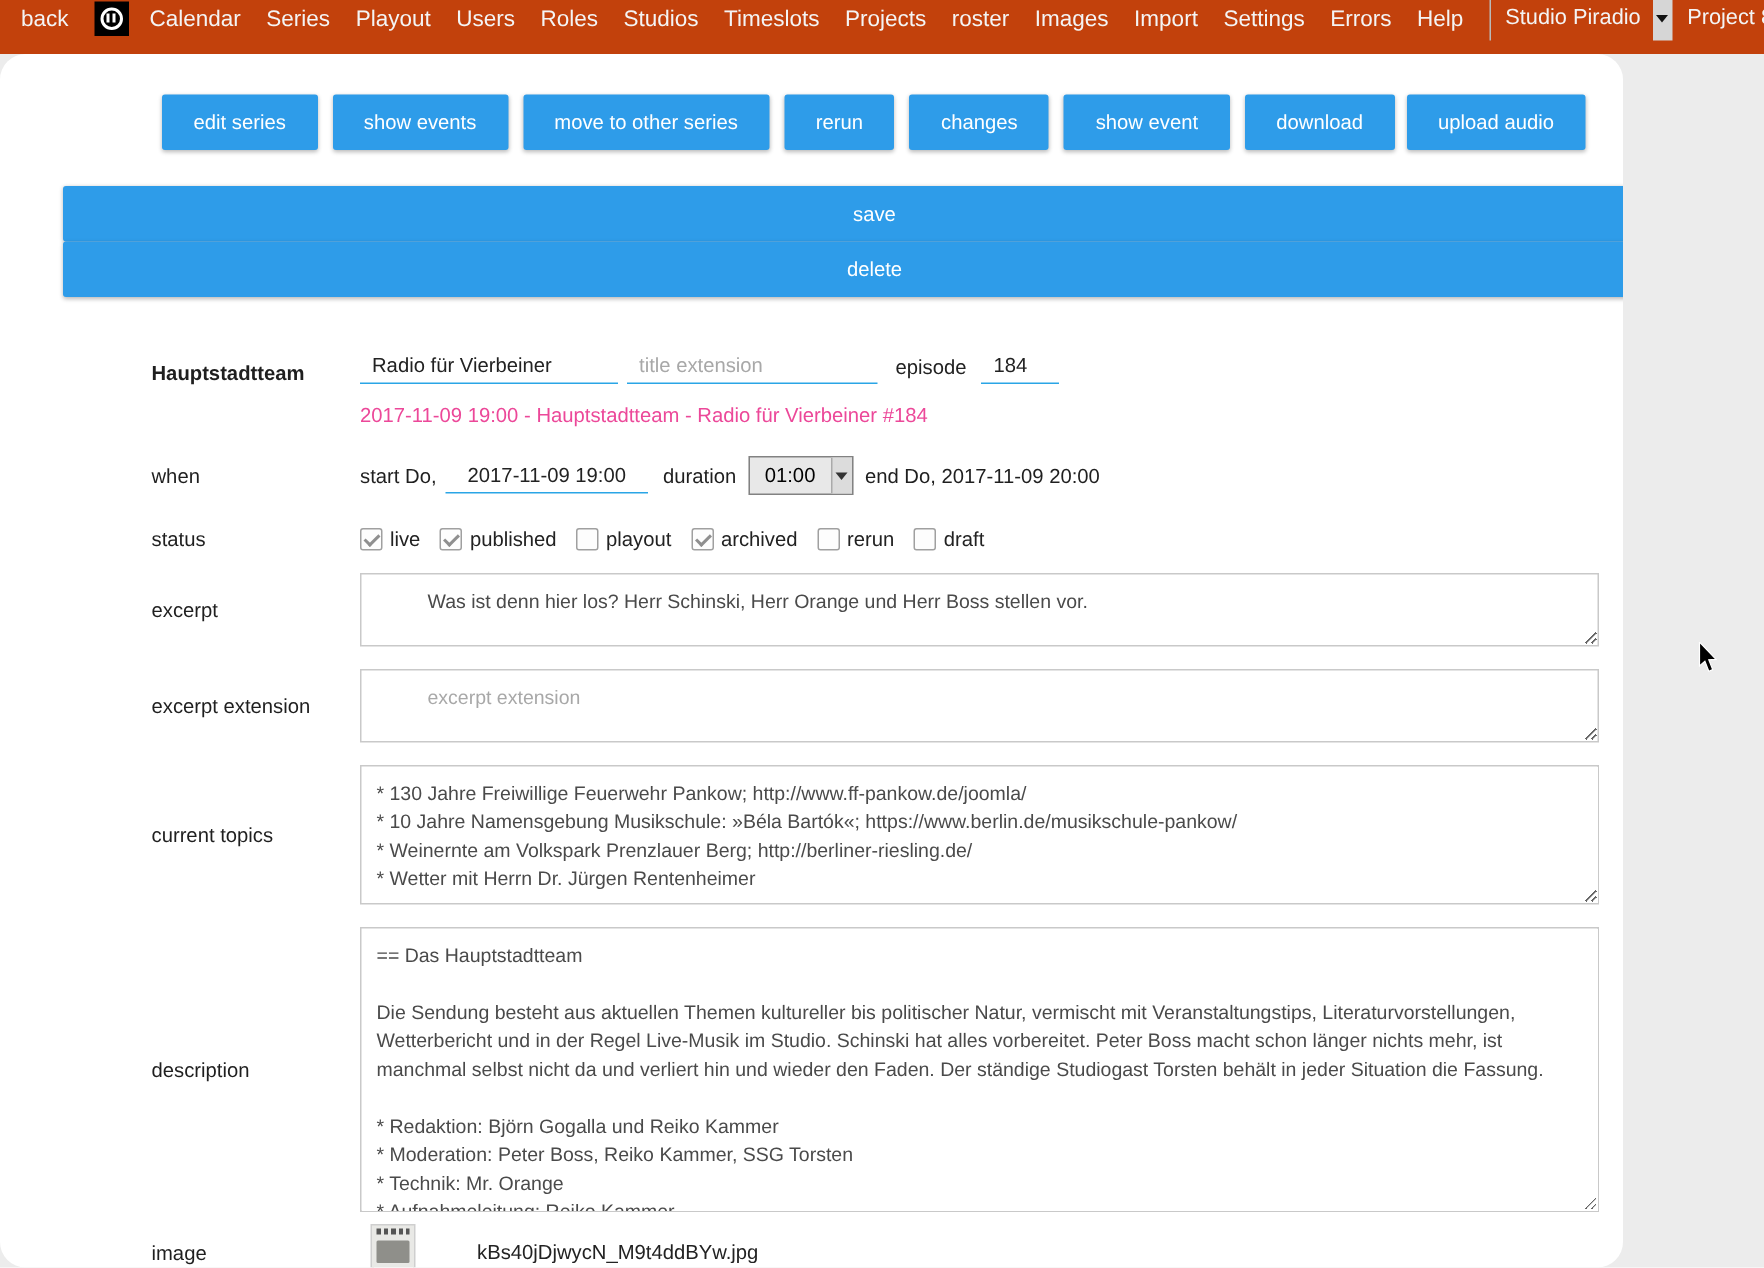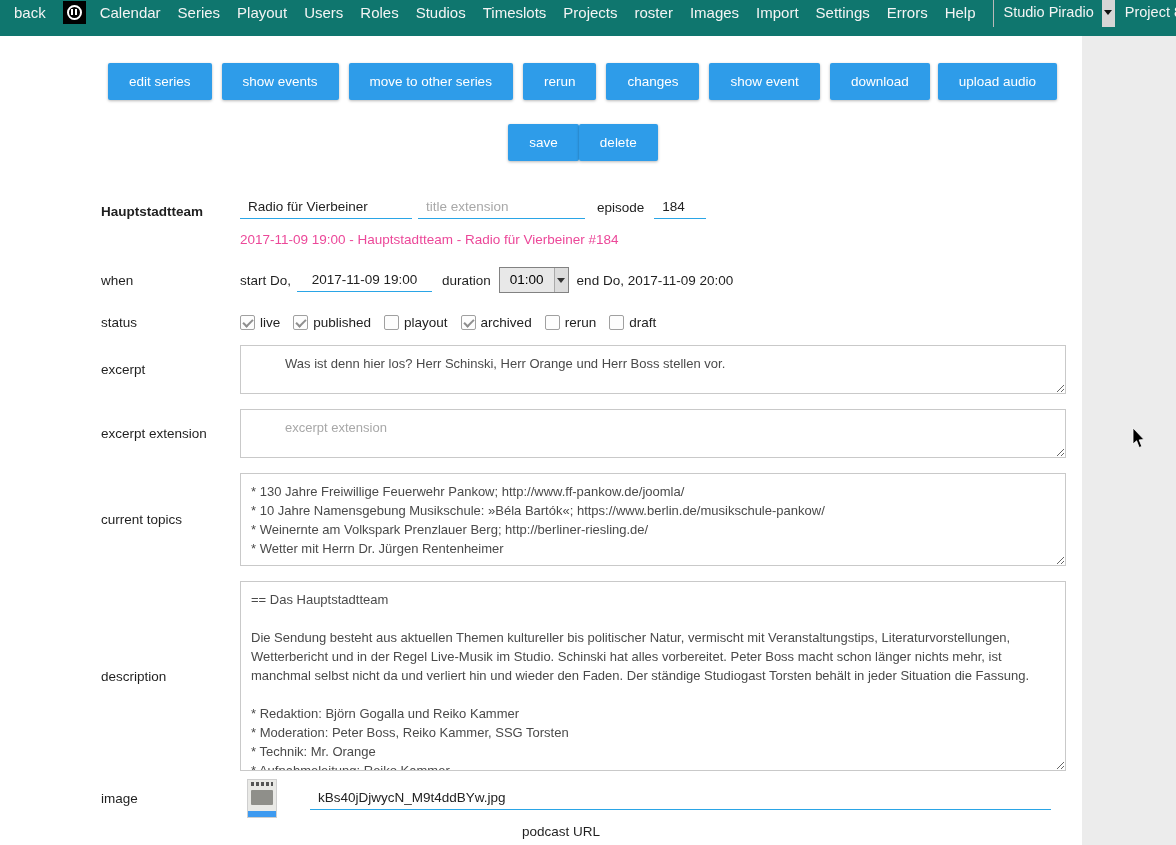--- a/index.html
+++ b/index.html
@@ -6,21 +6,21 @@
   html,body { margin:0; padding:0; }
   body {
     width:1176px; height:845px; overflow:hidden;
     background:#ececec;
     font-family:"Liberation Sans", sans-serif;
     color:#222;
   }
 
   
   .nav {
-    width:1176px; height:36px; background:#0f766e;
+    width:1176px; height:36px; background:#c2410c;
     display:flex; align-items:center; padding:0 12px 12px 14px;
     font-size:15px; color:#f4f4f4; white-space:nowrap;
   }
   .nav-item { margin-right:17px; cursor:pointer; }
   .nav-logo {
     width:23px; height:23px; background:#000; margin-right:14px;
     display:flex; align-items:center; justify-content:center; flex:0 0 auto;
   }
   .nav-logo .ring {
     width:15px; height:15px; border:2px solid #fff; border-radius:50%;
@@ -34,37 +34,37 @@
     font-size:14.5px; cursor:pointer;
   }
   .nav-select .sel-arrow {
     width:13px; height:30px; background:#d6d6d6; margin-left:8px;
     display:flex; align-items:center; justify-content:center;
   }
   .tri-down { width:0; height:0; border-left:4px solid transparent;
     border-right:4px solid transparent; border-top:5px solid #111; }
 
   
-  .page { width:1082px; height:809px; background:#fff; position:relative; overflow:hidden; }
+  .page { width:1082px; height:809px; background:#fff; position:relative; overflow:hidden;border-radius:17px; }
 
   .btn {
     background:#2e9ce9; color:#fff; border:none; border-radius:2px;
     font-family:"Liberation Sans",sans-serif; font-size:13.5px;
     height:37px; padding:0 21px; cursor:pointer;
     box-shadow:0 1px 3px rgba(0,0,0,.28);
   }
   .toolbar-row1 {
     display:flex; justify-content:space-between;
     padding:27px 25px 0 108px;
   }
   .toolbar-left { display:flex; gap:10px; }
   .toolbar-right { display:flex; gap:8px; }
   .toolbar-row2 {
     display:flex; justify-content:center; gap:0;
-    margin-top:24px; position:relative; left:42px;
+    margin-top:24px; position:relative; left:42px;flex-direction:column;
   }
 
   
   .form { margin-top:35px; font-size:13.5px; }
   .frow { display:flex; align-items:center; margin-left:101px; }
   .flabel { width:139px; flex:0 0 139px; color:#1f1f1f; }
   .flabel.bold { font-weight:bold; }
 
   .uinput {
     border:none; border-bottom:1px solid #2aa5e6; outline:none;

